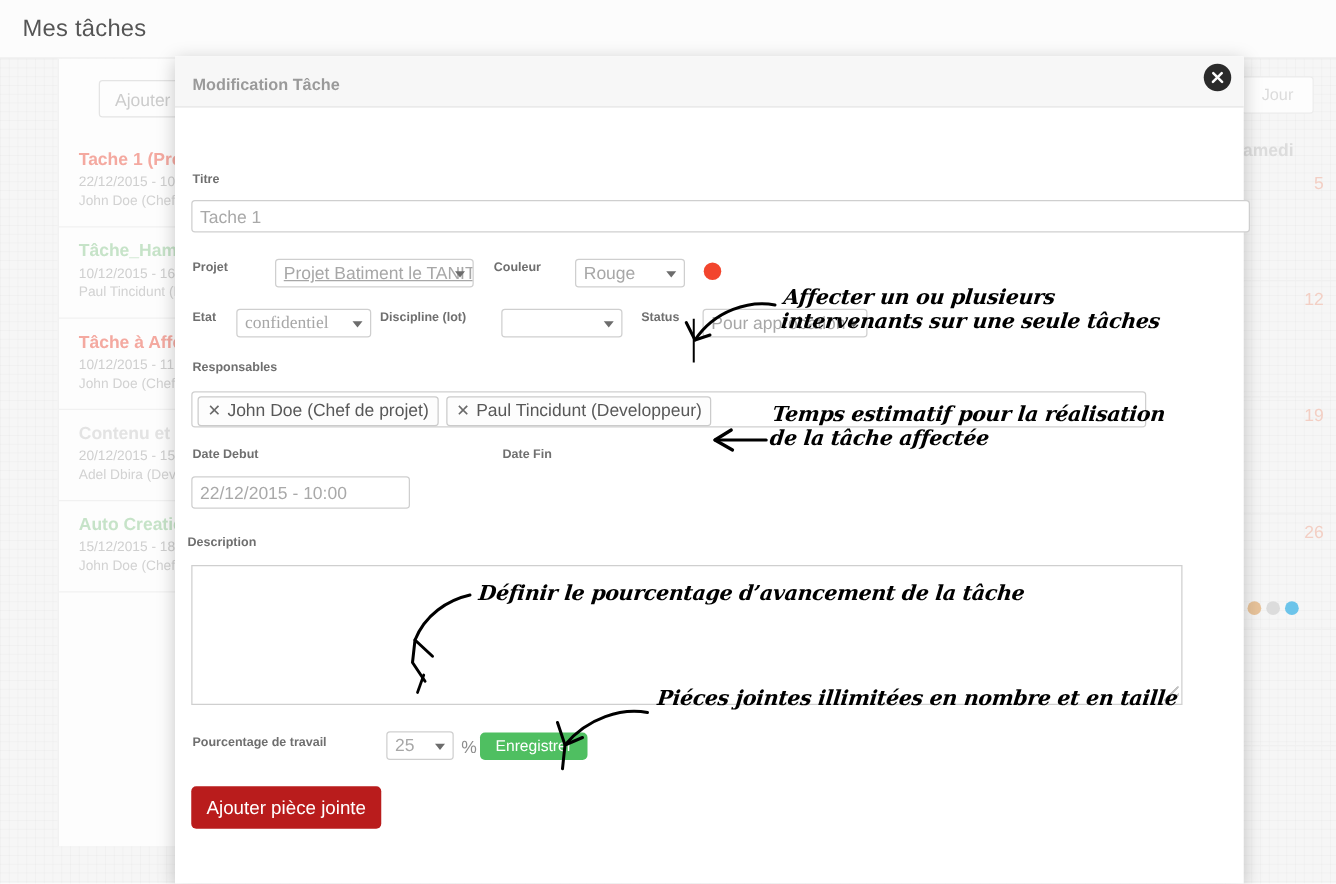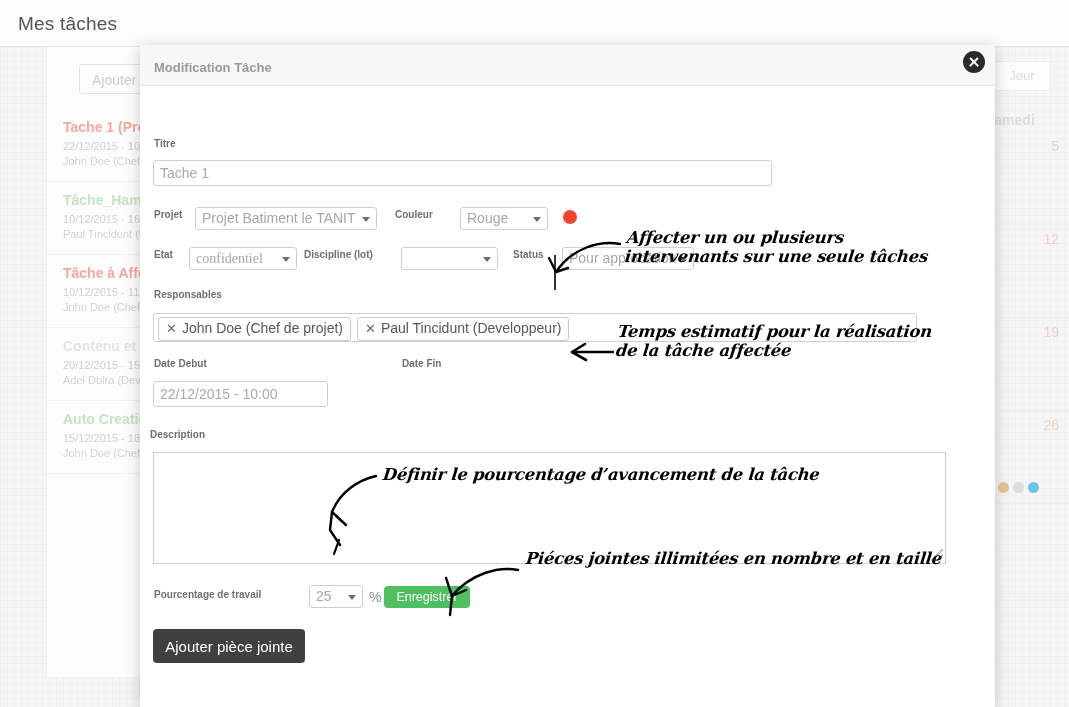--- a/index.html
+++ b/index.html
@@ -174,21 +174,21 @@
       linear-gradient(135deg, transparent 45%, #c3c3c3 45%, #c3c3c3 55%, transparent 55%),
       linear-gradient(135deg, transparent 70%, #c3c3c3 70%, #c3c3c3 80%, transparent 80%);
   }
 
   .btn {
     display: inline-block; border: none; border-radius: 4px;
     color: #fff; cursor: pointer; text-align: center;
     font-family: "Liberation Sans", sans-serif;
   }
   .btn-green { background: #4fbf61; }
-  .btn-blue  { background: #404040; }
+  .btn-blue  { background: #b91c1c; }
 
   .attach-chip {
     display: inline-block; background: #ececec; border-radius: 14px;
     padding: 5px 16px 5px 10px; vertical-align: middle;
   }
   .attach-chip .del {
     display: inline-block; width: 18px; height: 18px; border-radius: 50%;
     background: #3a3a3a; position: relative; vertical-align: middle;
     margin-right: 8px;
   }
@@ -288,24 +288,24 @@
   <div class="modal">
 
     <div class="modal-header">
       <div class="modal-title">Modification Tâche</div>
     </div>
     <div class="close-btn"></div>
 
     <div class="modal-body">
 
       <div class="lbl" style="position:absolute;left:14px;top:52px;">Titre</div>
-      <input class="fld" type="text" style="position: absolute; left: 13px; top: 74px; width: 619px; height: 26px;" value="Tache 1">
+      <input class="fld" type="text" style="position: absolute; left: 13px; top: 74px; width: 847px; height: 26px;" value="Tache 1">
 
       <div class="lbl" style="position:absolute;left:14px;top:123px;">Projet</div>
-      <div class="sel" style="position:absolute;left:55px;top:121px;width:182px;">
+      <div class="sel" style="position:absolute;left:80px;top:121px;width:159px;text-decoration:underline;">
         <span>Projet Batiment le TANIT</span>
         <i class="caret"></i>
       </div>
 
       <div class="lbl" style="position:absolute;left:255px;top:123px;">Couleur</div>
       <div class="sel" style="position:absolute;left:320px;top:121px;width:88px;">
         <span>Rouge</span>
         <i class="caret"></i>
       </div>
       <span class="swatch" style="position:absolute;left:415px;top:124px;background:#f2452d;"></span>

